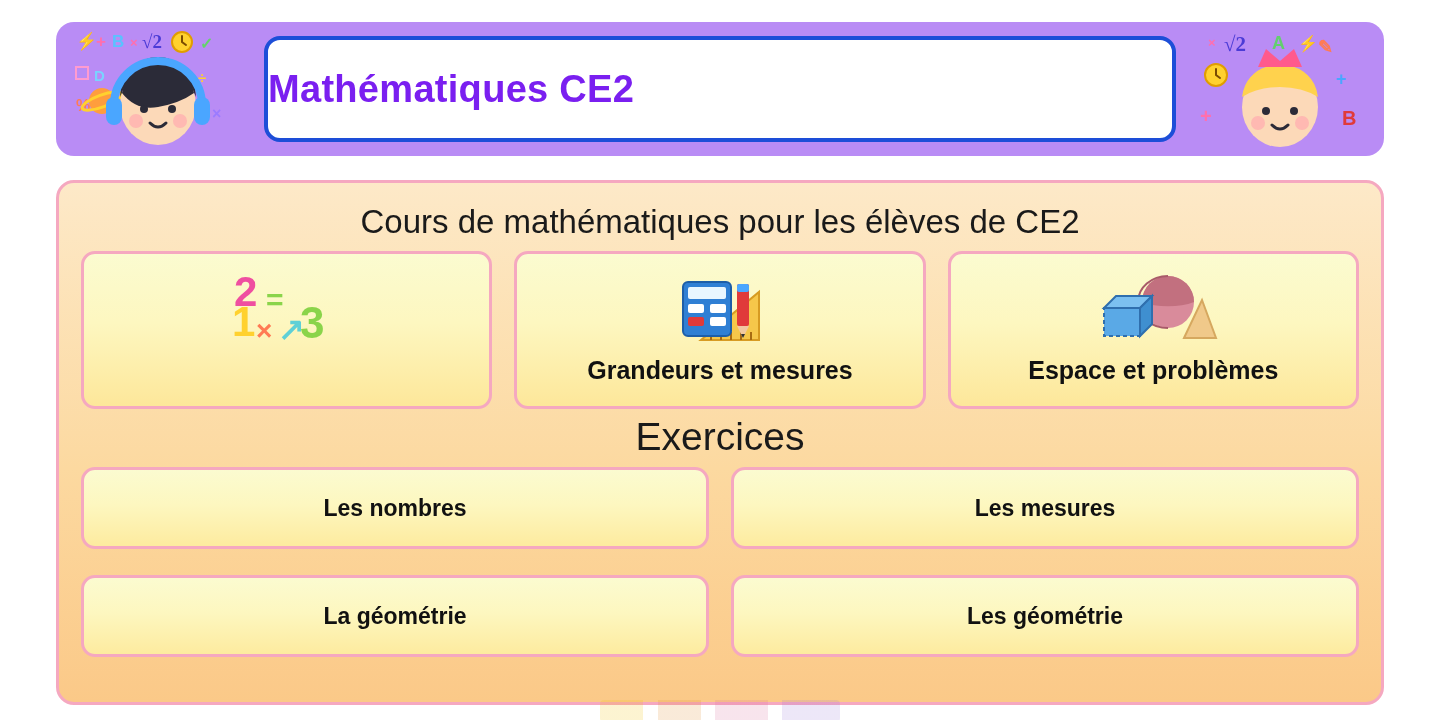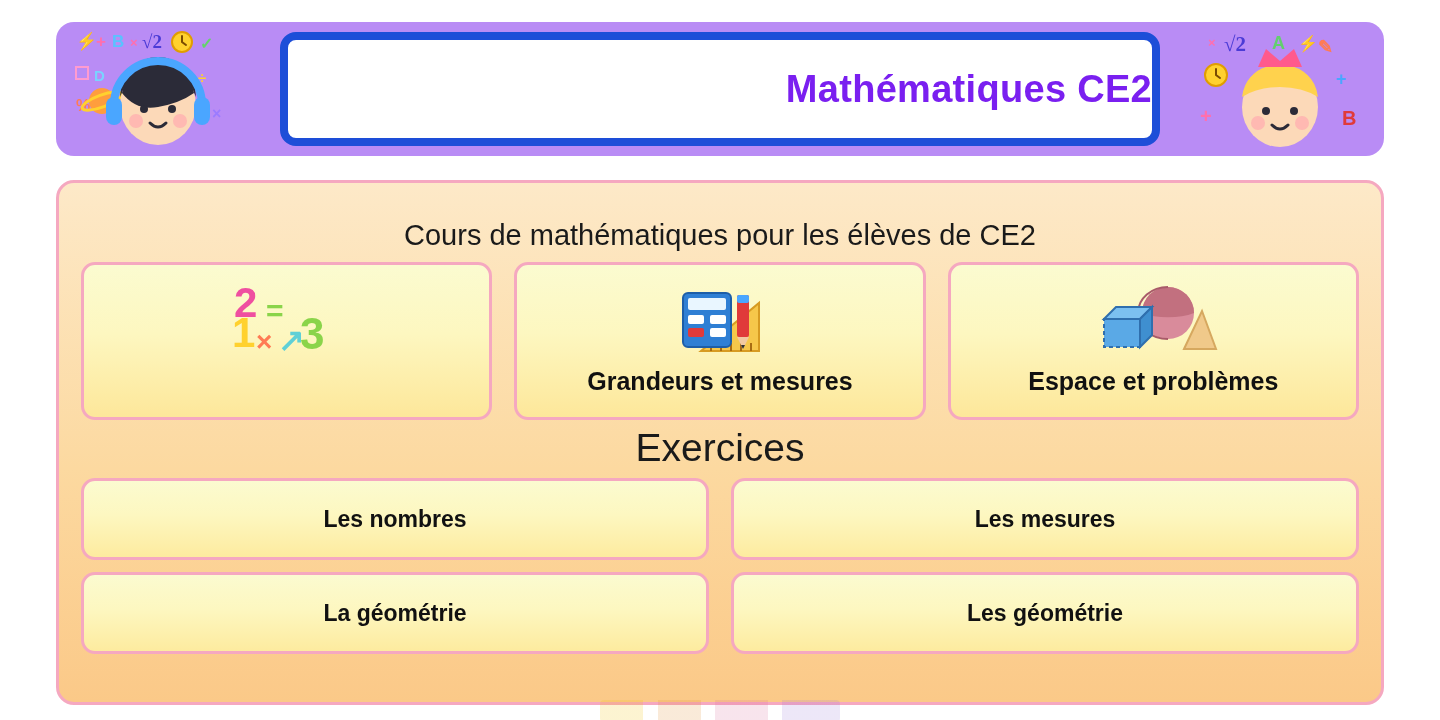--- a/index.html
+++ b/index.html
@@ -38,27 +38,27 @@
   .header-mascot {
     width: 176px;
     height: 124px;
     position: relative;
     flex: 0 0 auto;
   }
 
   .title-plate {
     flex: 1 1 auto;
     height: 98px;
-    margin: 0 34px;
+    margin: 0 18px;
     background: #ffffff;
-    border: 8px solid #1d4ed8;
+    border: 4px solid #1d4ed8;
     border-radius: 16px;
     display: flex;
     align-items: center;
-    justify-content: flex-end;
+    justify-content: flex-start;
   }
 
   .title-plate .title-text {
     color: #7a1ff0;
     font-size: 38px;
     font-weight: bold;
     letter-spacing: 0.3px;
   }
 
   
@@ -70,23 +70,23 @@
     height: 525px;
     box-sizing: border-box;
     border: 3px solid #f5a8c0;
     border-radius: 18px;
     background: linear-gradient(180deg, #fde9c8 0%, #fcd9a0 55%, #fbc988 100%);
     padding: 12px 22px 0 22px;
   }
 
   .section-title {
     text-align: center;
-    font-size: 29px;
+    font-size: 33px;
     color: #1a1a1a;
-    margin: 24px 0 10px 0;
+    margin: 8px 0 10px 0;
     font-weight: normal;
   }
 
   .sub-title {
     text-align: center;
     font-size: 39px;
     color: #1a1a1a;
     margin: 6px 0 8px 0;
     font-weight: normal;
   }
@@ -122,21 +122,21 @@
     font-weight: bold;
     color: #111111;
     margin-top: 6px;
     text-align: center;
   }
 
   .exercise-row {
     display: flex;
     gap: 22px;
     justify-content: flex-start;
-    margin-bottom: 12px;
+    margin-bottom: 26px;
   }
 
   .exercise-card {
     flex: 1 1 0;
     height: 82px;
     box-sizing: border-box;
     border: 3px solid #f5a8c0;
     border-radius: 14px;
     background: linear-gradient(180deg, #fbfbd0 0%, #fdf7c0 45%, #fdeb9f 100%);
     display: flex;

